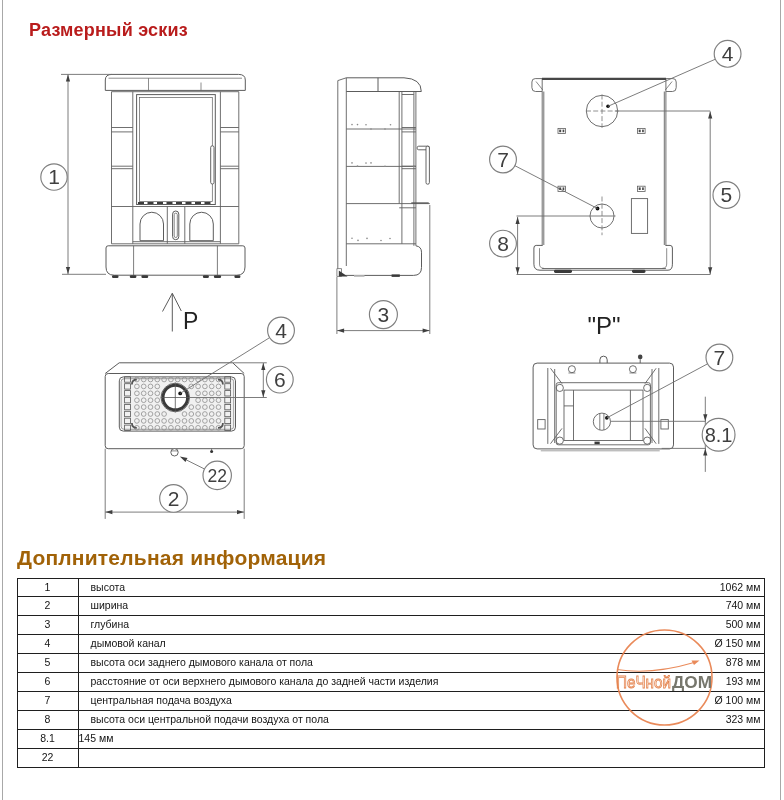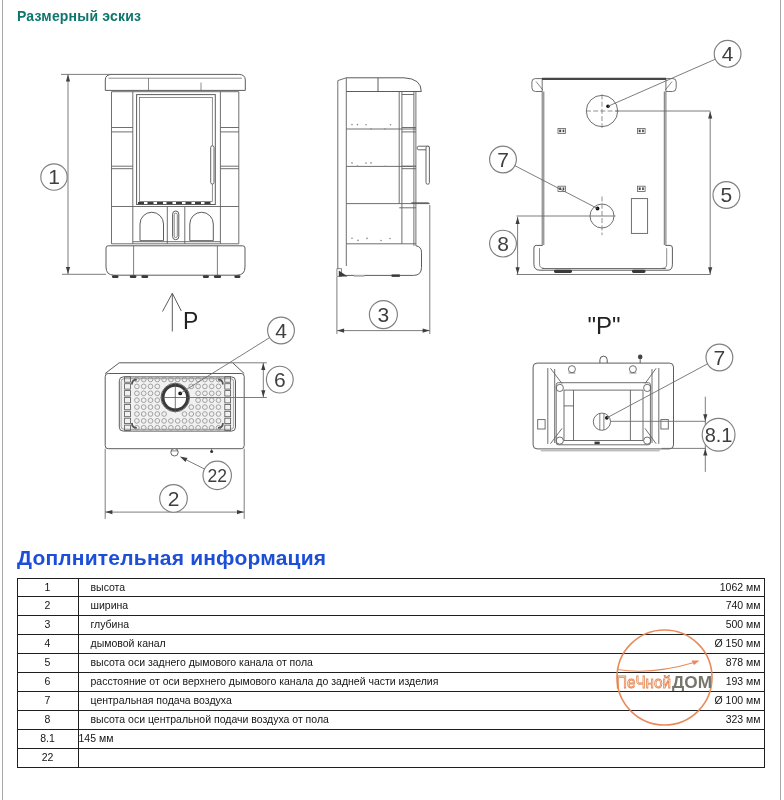--- a/index.html
+++ b/index.html
@@ -1,21 +1,21 @@
 <!DOCTYPE html>
 <html lang="ru"><head>
 <meta charset="utf-8">
 <style>
 html,body { margin:0; padding:0; }
 body { width:784px; height:800px; position:relative; background:#fff; overflow:hidden;
   font-family:"Liberation Sans", sans-serif; }
 svg text { font-family:"Liberation Sans", sans-serif; }
 #draw { position:absolute; left:0; top:0; }
-h1.t1 { position:absolute; left:17px; top:8px; margin:0; font-size:14px; font-weight:bold; color:#0f766e; letter-spacing:0.2px; }
-h2.t2 { position:absolute; left:17px; top:546px; margin:0; font-size:21px; font-weight:bold; color:#1d4ed8; letter-spacing:0.2px; }
+h1.t1 { position:absolute; left:17px; top:8px; margin:12px; font-size:18px; font-weight:bold; color:#b91c1c; letter-spacing:0.2px; }
+h2.t2 { position:absolute; left:17px; top:546px; margin:0; font-size:21px; font-weight:bold; color:#a16207; letter-spacing:0.2px; }
 #tbl { position:absolute; left:16.5px; top:577.5px; width:748px; border-left:1.5px solid #1f1f1f; border-right:1.5px solid #1f1f1f; box-sizing:border-box; }
 .trow { display:flex; height:19px; box-sizing:border-box; border-bottom:1.5px solid #1f1f1f; font-size:10.5px; color:#141414; line-height:17.5px; }
 .trow:first-child { border-top:1.5px solid #1f1f1f; }
 .tnum { width:61px; border-right:1.4px solid #1f1f1f; text-align:center; flex:none; box-sizing:border-box; }
 .tdesc { flex:1; padding-left:12px; white-space:nowrap; overflow:hidden; }
 .tval { flex:none; padding-right:3px; }
 #stamp { position:absolute; left:600px; top:618px; z-index:5; }
 </style>
 </head>
 <body>

